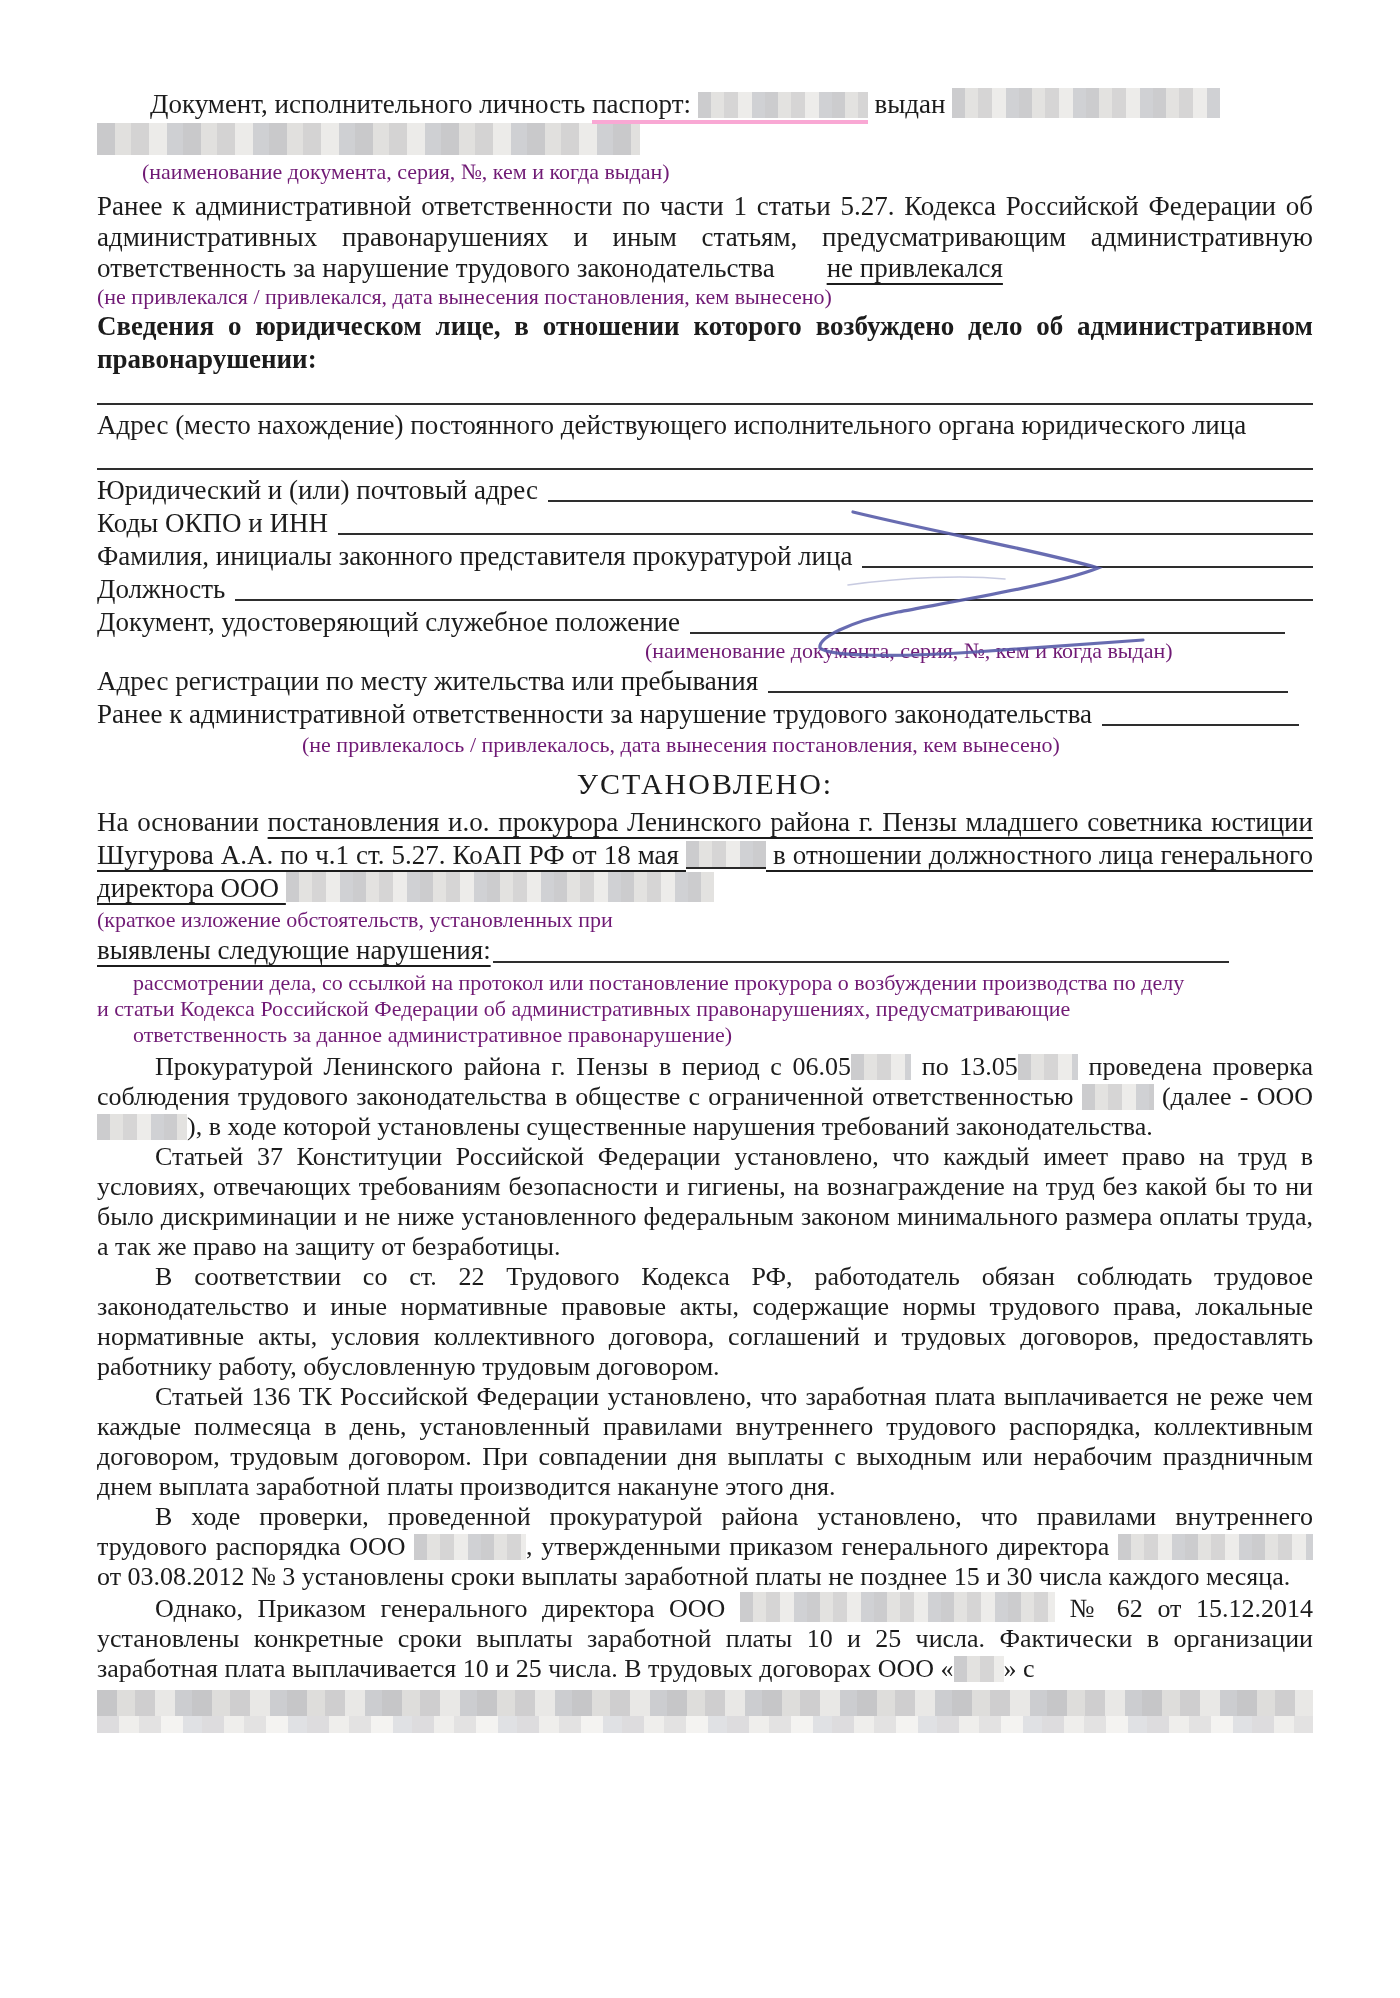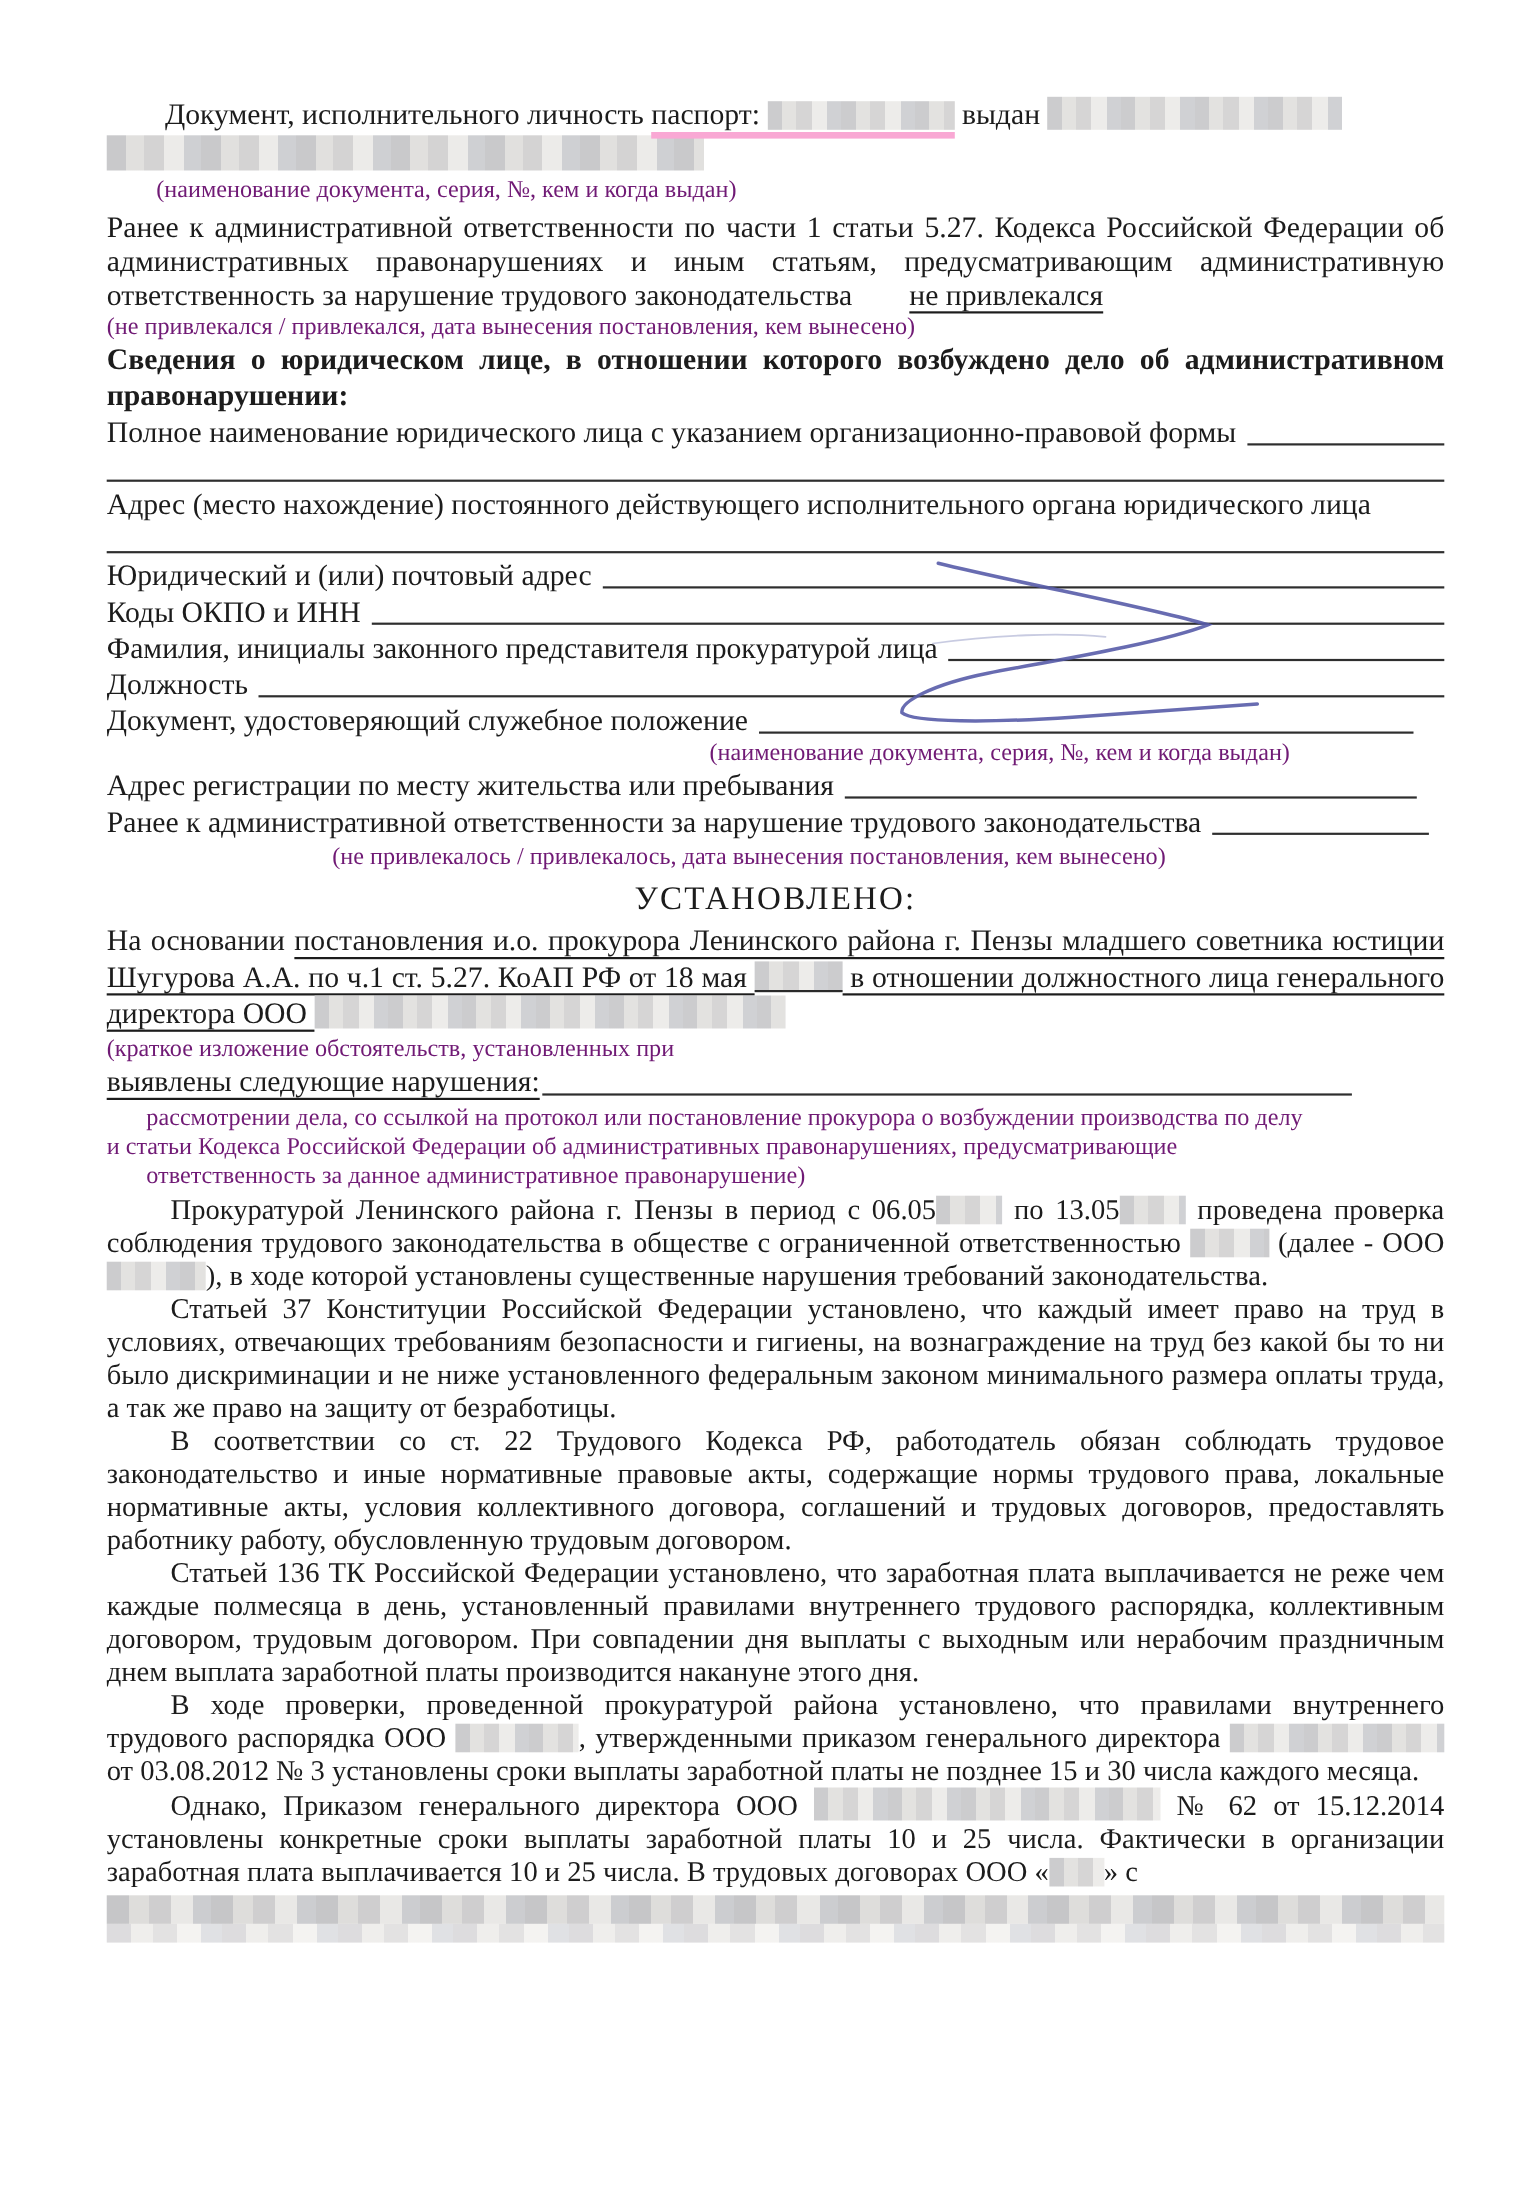--- a/index.html
+++ b/index.html
@@ -7,21 +7,21 @@
     position:relative;width:1400px;height:1998px;background:#ffffff;overflow:hidden;
     font-family:"Liberation Serif", serif;color:#1c1c1c;
   }
   .content{position:absolute;left:97px;top:88px;width:1216px;}
   .t{font-size:27px;line-height:31px;}
   .just{text-align:justify;}
   .note{font-size:22px;line-height:26px;color:#701a75;}
   .bold{font-weight:bold;}
   
   .u{text-decoration:underline;text-decoration-thickness:2px;text-underline-offset:6px;}
-  .uw{border-bottom:6px solid #f9a8d4;padding-bottom:1px;}
+  .uw{border-bottom:4px solid #f9a8d4;padding-bottom:1px;}
   
   .frow{display:flex;align-items:flex-end;font-size:27px;line-height:32px;margin-top:1px;}
   .frow .lbl{white-space:nowrap;}
   .fill{flex:1;border-bottom:2px solid #2e2e2e;margin:0 0 4px 10px;min-width:40px;}
   .blank-row{height:27px;border-bottom:2px solid #2e2e2e;margin-bottom:4px;}
   
   .px{
     display:inline-block;height:26px;vertical-align:-5px;
     background:repeating-linear-gradient(90deg,#ccccce 0 13px,#e3e2e0 13px 26px,#d6d5d5 26px 40px,#edecea 40px 54px,#d0d1d4 54px 67px);
   }
@@ -57,24 +57,20 @@
     <div class="redact-wide"></div>
     <div class="note" style="margin-left:45px;margin-top:4px;">(наименование документа, серия, №, кем и когда выдан)</div>
 
     <p class="t just" style="margin:6px 0 0 0;">
       <span>Ранее к административной ответственности по части 1 статьи 5.27. Кодекса Российской Федерации об административных правонарушениях и иным статьям, предусматривающим административную ответственность за нарушение трудового законодательства</span><span style="display:inline-block;width:52px;"></span><span class="u">не привлекался</span>
     </p>
     <div class="note">(не привлекался / привлекался, дата вынесения постановления, кем вынесено)</div>
 
     <div class="t just bold" style="line-height:33px;">Сведения о юридическом лице, в отношении которого возбуждено дело об административном правонарушении:</div>
 
-    <div class="frow">
-      <span class="lbl" style="white-space:normal;">Полное наименование юридического лица с указанием организационно-правовой формы</span>
-      <span class="fill"></span>
-    </div>
     <div class="blank-row"></div>
     <div class="t" style="line-height:32px;margin-top:4px;">Адрес (место нахождение) постоянного действующего исполнительного органа юридического лица</div>
     <div class="blank-row"></div>
 
     <div class="frow">
       <span class="lbl">Юридический и (или) почтовый адрес</span>
       <span class="fill"></span>
     </div>
     <div class="frow">
       <span class="lbl">Коды ОКПО и ИНН</span>

